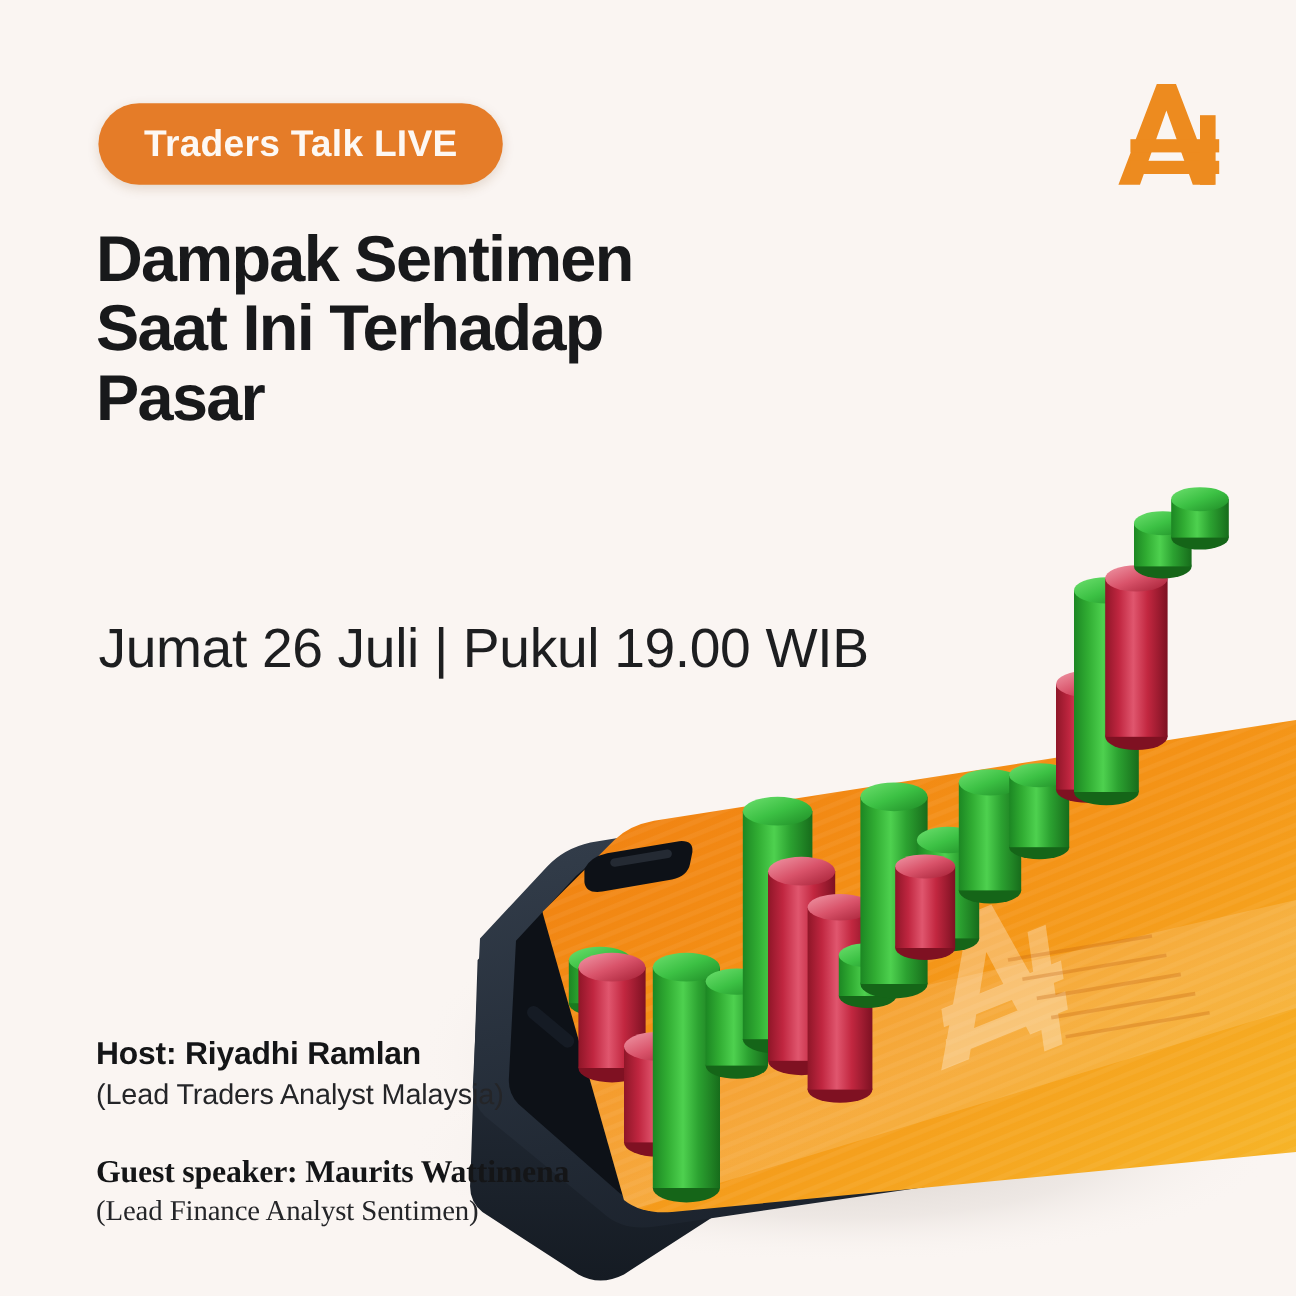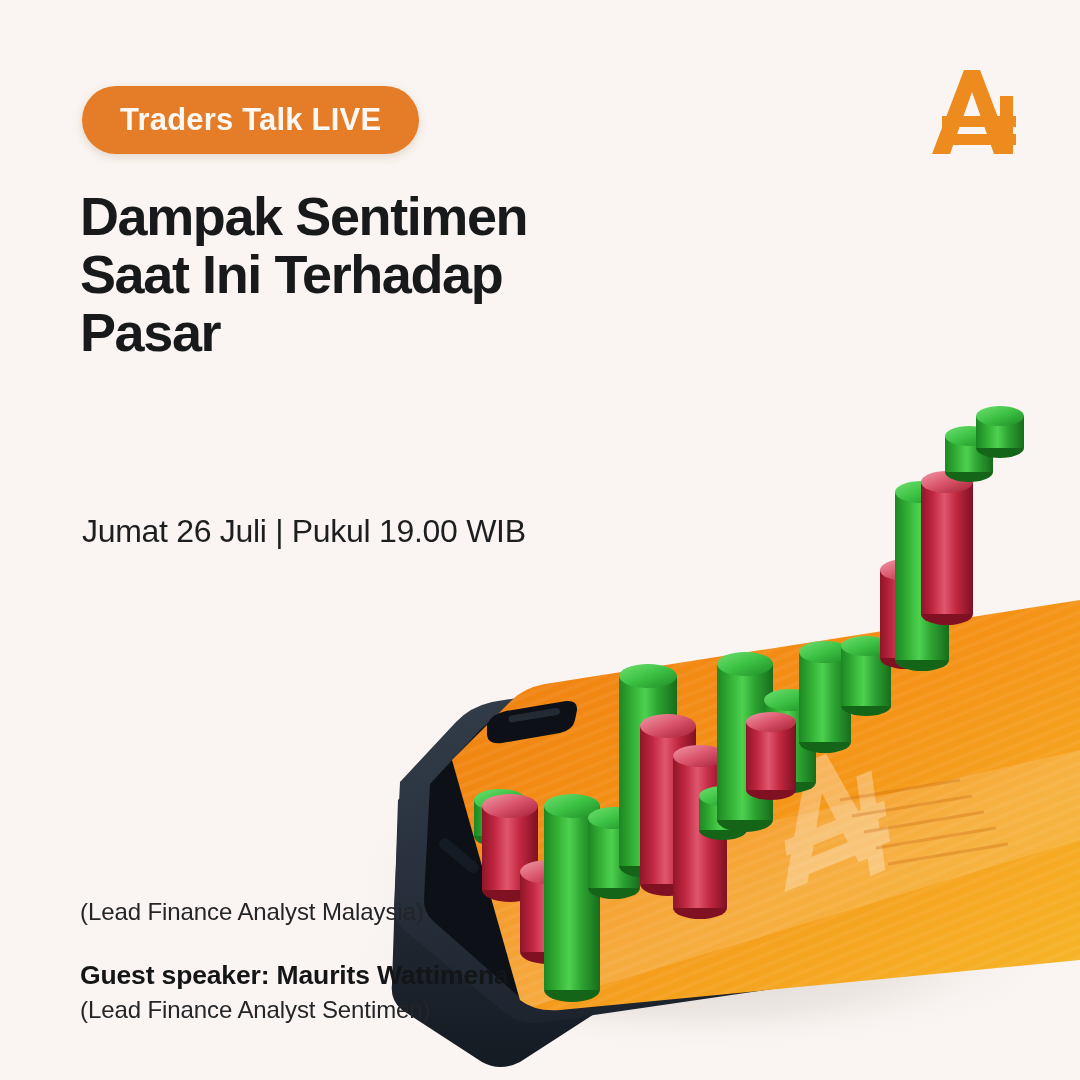--- a/index.html
+++ b/index.html
@@ -59,36 +59,36 @@
     letter-spacing: -1.4px;
     white-space: pre-line;
   }
 
   
   #datetime {
     position: absolute;
     left: 82px;
     top: 513px;
     color: #1d1e20;
-    font-size: 32px;
+    font-size: 46px;
     font-weight: 400;
     letter-spacing: -.3px;
     white-space: nowrap;
     text-align: center;
   }
 
   
   #credits {
     position: absolute;
     left: 80px;
     bottom: 56px;
     z-index: 40;
   }
   .credit-block { margin-bottom: 34px; }
-  .credit-block:last-child { margin-bottom: 0; }
+  .credit-block:last-child { margin-bottom: 0; font-family: Liberation Serif, serif; }
   .credit-name {
     color: #141517;
     font-size: 26.5px;
     font-weight: bold;
     letter-spacing: -.15px;
     margin-bottom: 5px;
     white-space: nowrap;
   }
   .credit-role {
     color: #242528;
@@ -377,21 +377,22 @@
   </svg>
 
   <div id="headline">Dampak Sentimen
 Saat Ini Terhadap
 Pasar</div>
 
   <div id="datetime">Jumat 26 Juli | Pukul 19.00 WIB</div>
 
   <div id="credits">
     <div class="credit-block">
-      <div class="credit-role">(Lead Finance Analyst Malaysia)</div>
+      <div class="credit-name">Host: Riyadhi Ramlan</div>
+      <div class="credit-role">(Lead Traders Analyst Malaysia)</div>
     </div>
     <div class="credit-block">
       <div class="credit-name">Guest speaker: Maurits Wattimena</div>
       <div class="credit-role">(Lead Finance Analyst Sentimen)</div>
     </div>
   </div>
 
 </div>
 
 </body></html>

